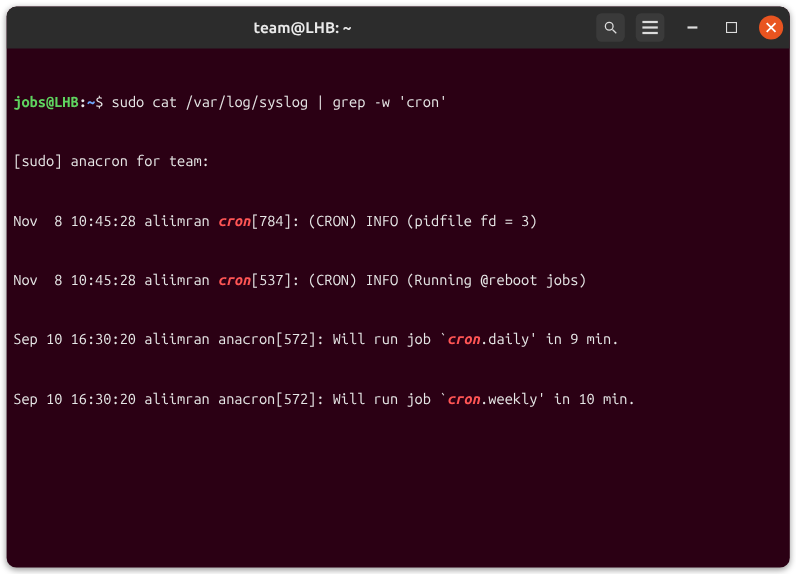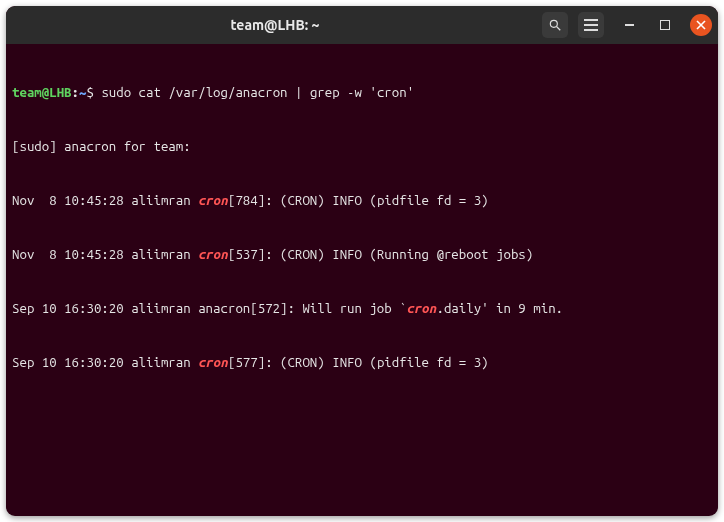--- a/index.html
+++ b/index.html
@@ -131,26 +131,26 @@
     </div>
     <div class="winbtn close">
       <svg viewBox="0 0 10 10">
         <line x1="1" y1="1" x2="9" y2="9" stroke="#fff" stroke-width="1.6"></line>
         <line x1="9" y1="1" x2="1" y2="9" stroke="#fff" stroke-width="1.6"></line>
       </svg>
     </div>
   </div>
 
   <div class="terminal">
-    <div class="l"><span class="prompt-user">team@LHB</span><span class="prompt-sep">:</span><span class="prompt-path">~</span><span class="cmd">$</span> <span class="cmd">sudo cat /var/log/anacron | grep -w 'cron'</span></div>
+    <div class="l"><span class="prompt-user">jobs@LHB</span><span class="prompt-sep">:</span><span class="prompt-path">~</span><span class="cmd">$</span> <span class="cmd">sudo cat /var/log/syslog | grep -w 'cron'</span></div>
     <div class="l">[sudo] anacron for team:</div>
     <div class="l"><span>Nov  8 10:45:28 aliimran </span><span class="hl">cron</span><span>[784]: (CRON) INFO (pidfile fd = 3)</span></div>
     <div class="l"><span>Nov  8 10:45:28 aliimran </span><span class="hl">cron</span><span>[537]: (CRON) INFO (Running @reboot jobs)</span></div>
     <div class="l"><span>Sep 10 16:30:20 aliimran anacron[572]: Will run job `</span><span class="hl">cron</span><span>.daily' in 9 min.</span></div>
-    <div class="l"><span>Sep 10 16:30:20 aliimran </span><span class="hl">cron</span><span>[577]: (CRON) INFO (pidfile fd = 3)</span></div>
+    <div class="l"><span>Sep 10 16:30:20 aliimran anacron[572]: Will run job `</span><span class="hl">cron</span><span>.weekly' in 10 min.</span></div>
     
     
     
     
     
     
     
     
     
     

